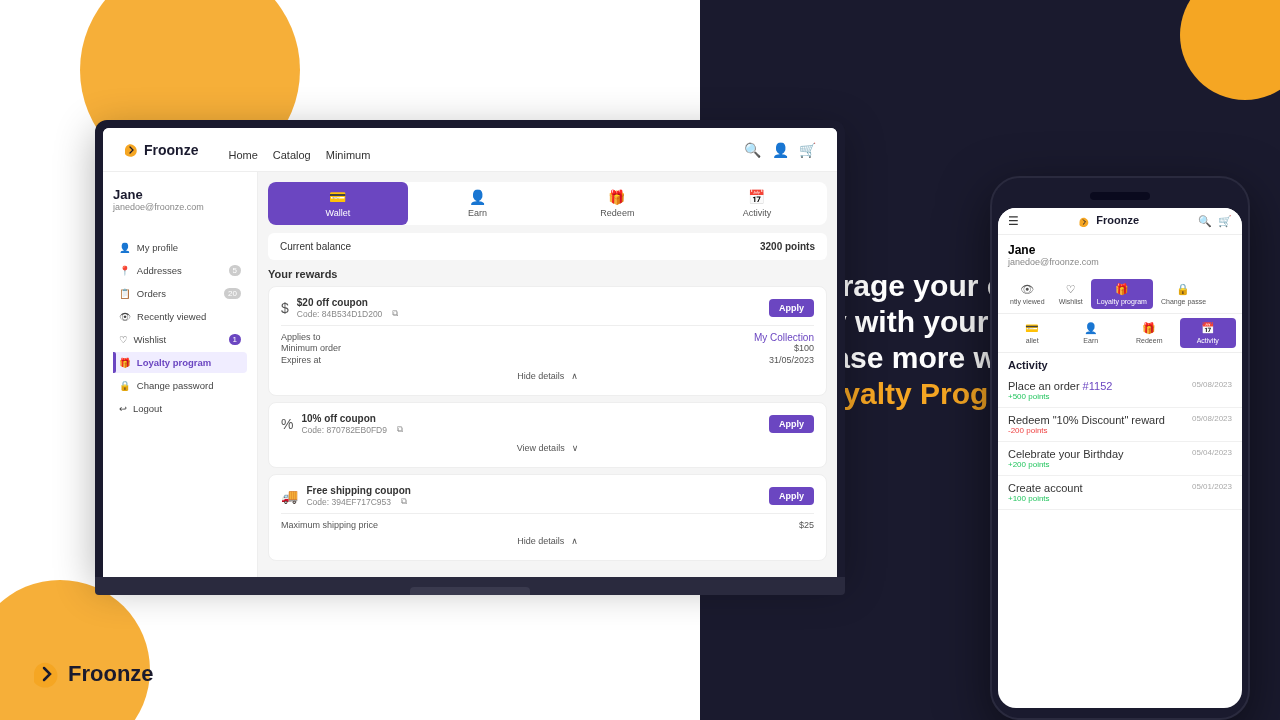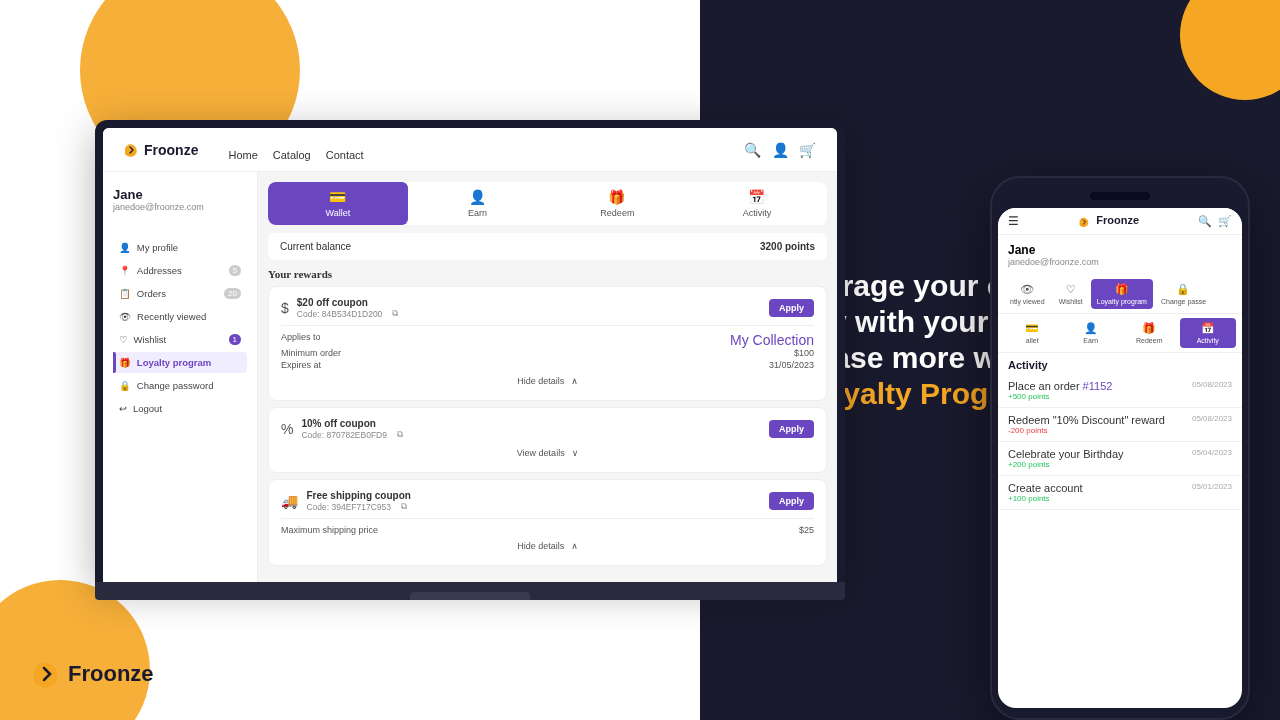--- a/index.html
+++ b/index.html
@@ -252,21 +252,20 @@
       font-weight: 600;
       color: #333;
     }
 
     
     .rewards-title {
       font-size: 11px;
       font-weight: 600;
       color: #333;
       margin-bottom: 6px;
-      font-family: Liberation Serif, serif;
     }
 
     .coupon-card {
       background: #fff;
       border-radius: 8px;
       padding: 10px 12px;
       margin-bottom: 6px;
       border: 1px solid #eee;
     }
     .coupon-header {
@@ -308,21 +307,21 @@
     }
     .coupon-details {
       display: flex;
       justify-content: space-between;
       font-size: 9px;
       color: #555;
       margin-top: 3px;
     }
     .my-collection-link {
       color: #6b46c1;
-      font-size: 14px;
+      font-size: 10px;
       text-decoration: none;
       margin-left: 36px;
     }
     .coupon-divider {
       border: none;
       border-top: 1px solid #eee;
       margin: 6px 0;
     }
     .detail-row {
       display: flex;
@@ -573,21 +572,21 @@
           <div class="nav-logo">
             <svg width="16" height="16" viewBox="0 0 32 32" fill="none">
               <path d="M4 16 C4 8, 12 2, 20 6 C28 10, 30 20, 24 26 C18 32, 8 30, 4 24 Z" fill="#F5A623"></path>
               <path d="M14 10 L20 16 L14 22" stroke="#1a1a2e" stroke-width="2.5" fill="none" stroke-linecap="round"></path>
             </svg>
             <span>Froonze</span>
           </div>
           <div class="nav-links">
             <span class="nav-link">Home</span>
             <span class="nav-link">Catalog</span>
-            <span class="nav-link">Contact</span>
+            <span class="nav-link">Minimum</span>
           </div>
           <div class="nav-icons">
             <span class="nav-icon">🔍</span>
             <span class="nav-icon">👤</span>
             <span class="nav-icon">🛒</span>
           </div>
         </div>
 
         <div class="main-content">
 

